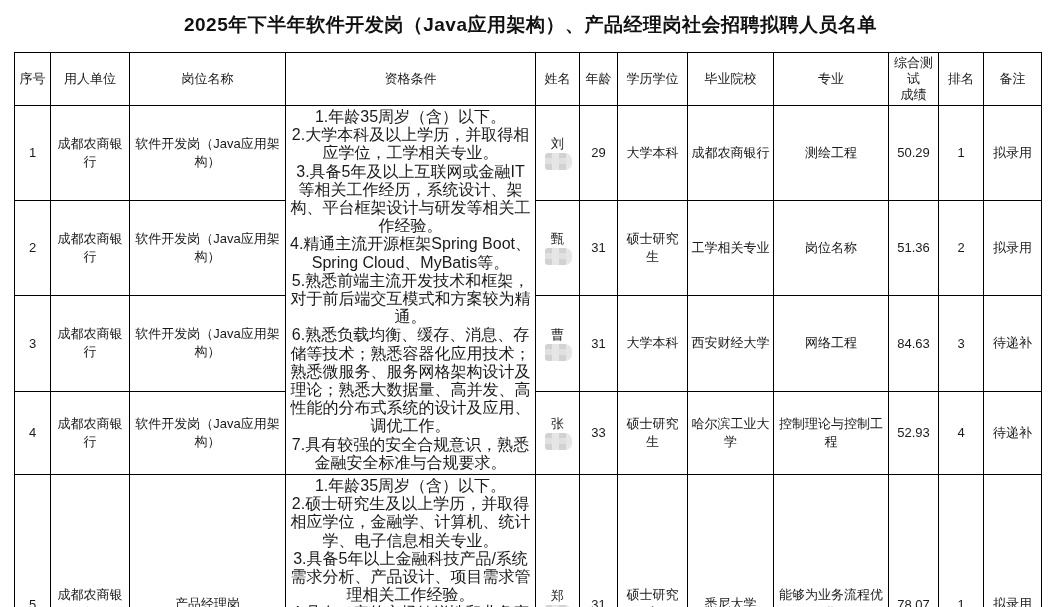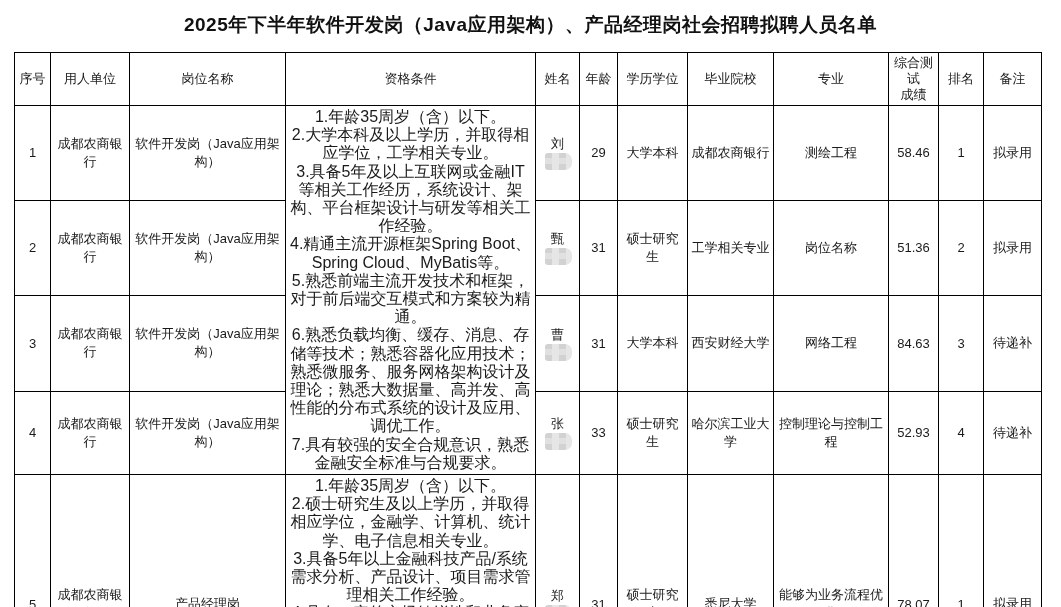--- a/index.html
+++ b/index.html
@@ -94,21 +94,21 @@
 3.具备5年及以上互联网或金融IT等相关工作经历，系统设计、架构、平台框架设计与研发等相关工作经验。
 4.精通主流开源框架Spring Boot、Spring Cloud、MyBatis等。
 5.熟悉前端主流开发技术和框架，对于前后端交互模式和方案较为精通。
 6.熟悉负载均衡、缓存、消息、存储等技术；熟悉容器化应用技术；熟悉微服务、服务网格架构设计及理论；熟悉大数据量、高并发、高性能的分布式系统的设计及应用、调优工作。
 7.具有较强的安全合规意识，熟悉金融安全标准与合规要求。</td>
     <td><span>刘</span><span class="name-blur"></span></td>
     <td>29</td>
     <td>大学本科</td>
     <td>成都农商银行</td>
     <td>测绘工程</td>
-    <td>58.46</td>
+    <td>50.29</td>
     <td>1</td>
     <td>拟录用</td>
   </tr>
 
   <tr class="r2">
     <td>2</td>
     <td>成都农商银行</td>
     <td>软件开发岗（Java应用架构）</td>
     <td><span>甄</span><span class="name-blur"></span></td>
     <td>31</td>

